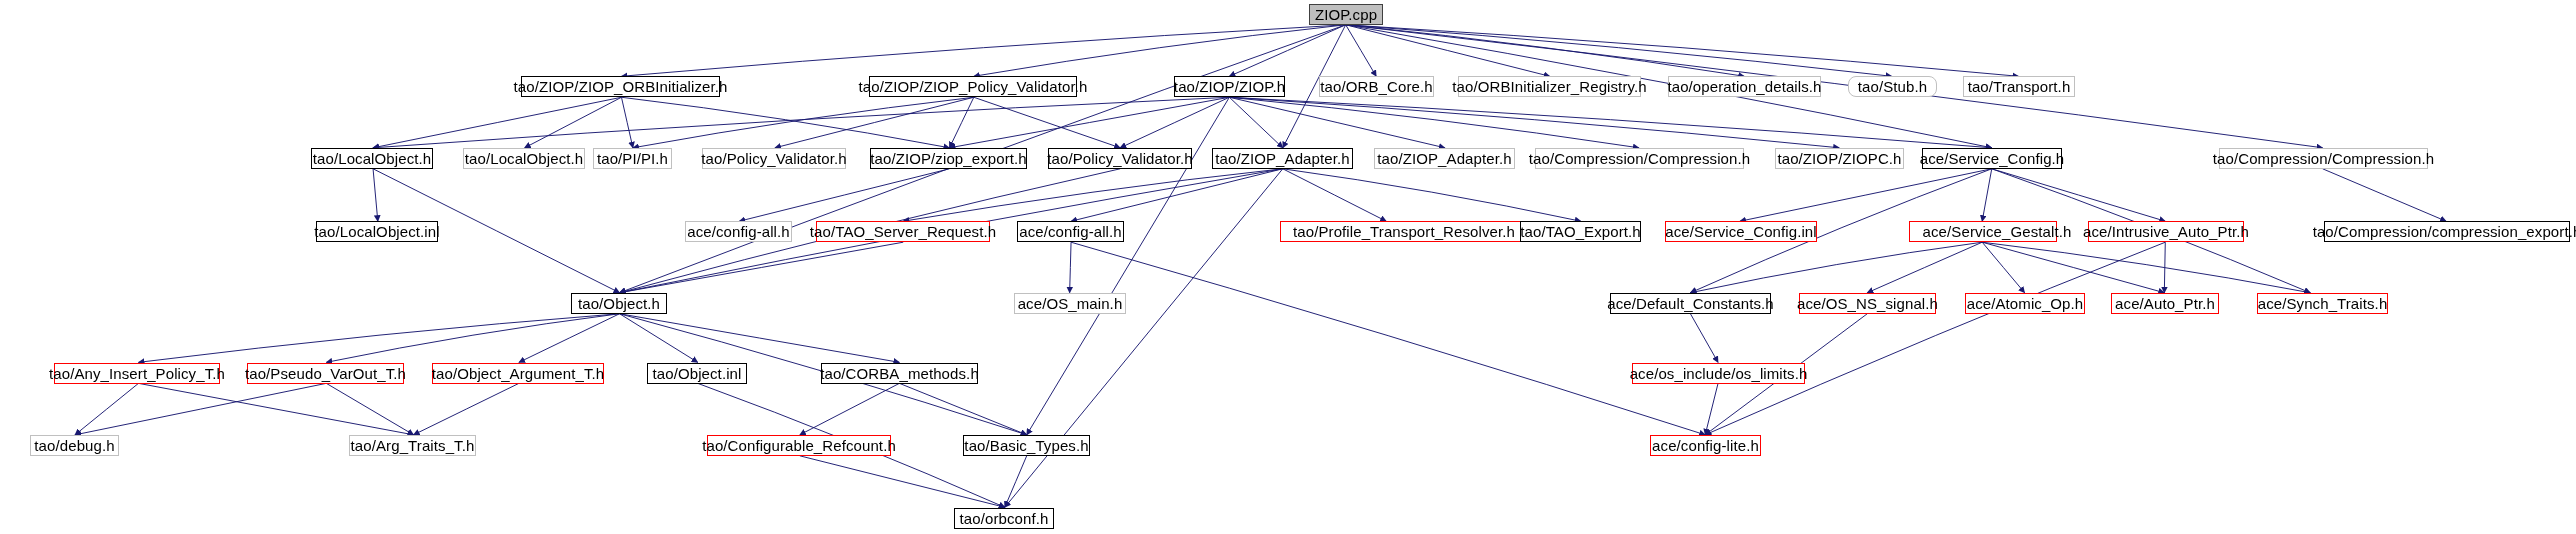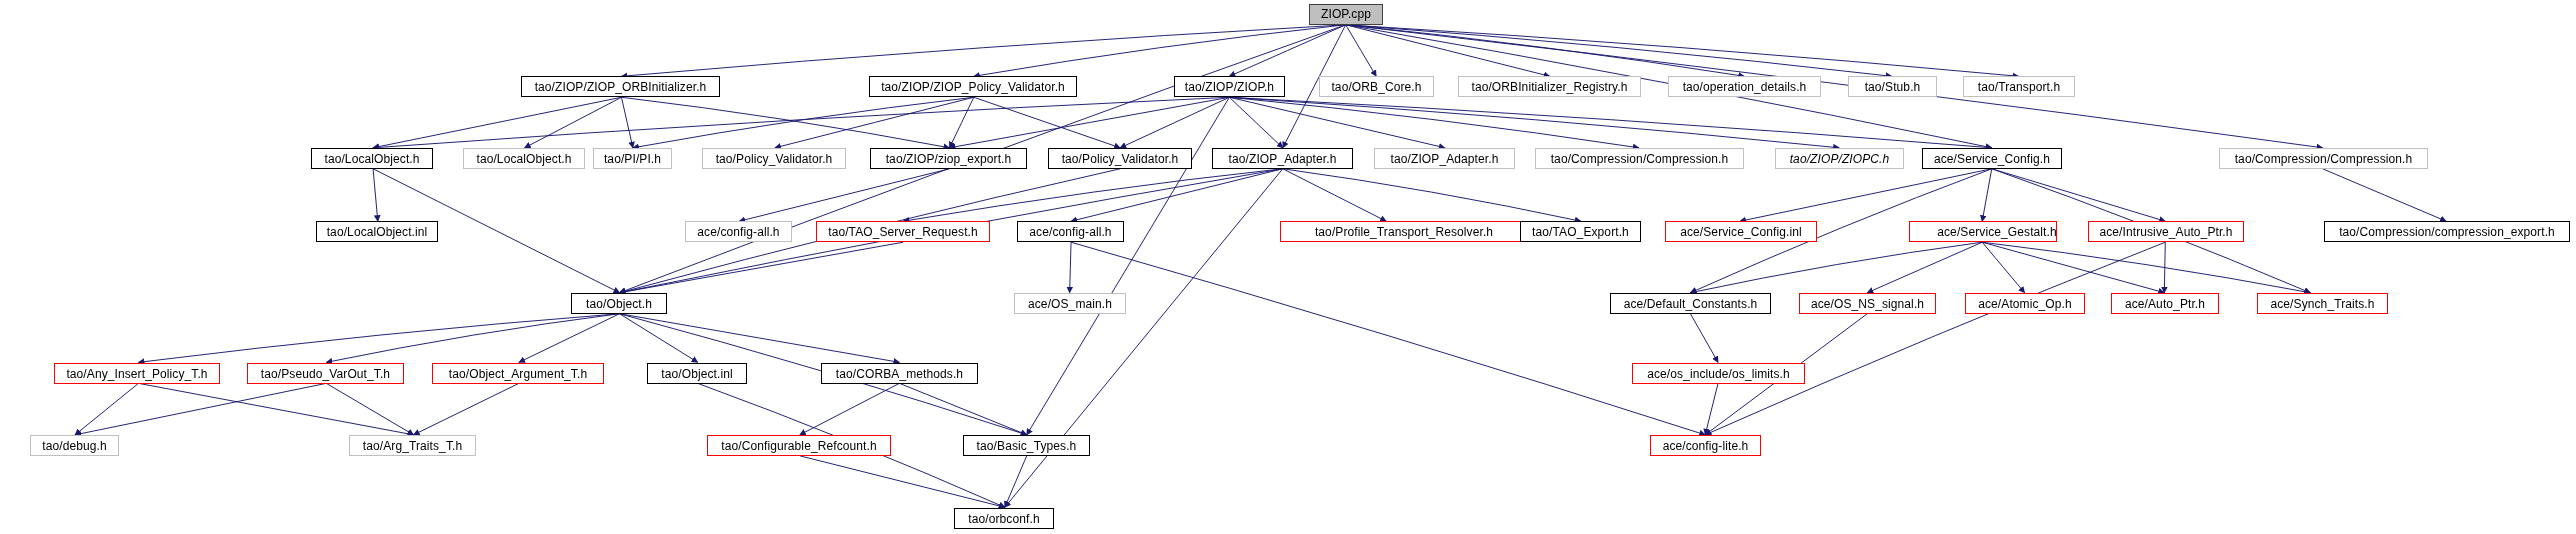--- a/index.html
+++ b/index.html
@@ -1,21 +1,21 @@
 <!DOCTYPE html>
 <html><head>
 <meta charset="utf-8">
 <style>
   html,body{margin:0;padding:0;background:#ffffff;}
   #canvas{position:relative;width:2576px;height:534px;background:#ffffff;
           font-family:"Liberation Sans","DejaVu Sans",sans-serif;overflow:hidden;}
   svg#edges{position:absolute;left:0;top:0;width:2576px;height:534px;}
   .node{position:absolute;box-sizing:border-box;display:flex;align-items:center;
         justify-content:center;white-space:nowrap;background:#ffffff;
-        font-size:12px;color:#000000;line-height:1;letter-spacing:0.1px;}
+        font-size:15px;color:#000000;line-height:1;letter-spacing:0.1px;}
   .node.gray{border:1px solid #c0c0c0;}
   .node.black{border:1px solid #000000;}
   .node.red{border:1px solid #ff0000;}
   .node.root{background:#bfbfbf;border:1px solid #404040;}
 </style>
 </head>
 <body>
 
 <div id="canvas">
   <svg id="edges" xmlns="http://www.w3.org/2000/svg" viewBox="0 0 2699 560" width="2576" height="534">
@@ -116,21 +116,21 @@
       </div>
       <div class="node gray" style="left: 1319px; top: 76px; width: 115px; height: 21px;">
         <span>tao/ORB_Core.h</span>
       </div>
       <div class="node gray" style="left: 1458px; top: 76px; width: 183px; height: 21px;">
         <span>tao/ORBInitializer_Registry.h</span>
       </div>
       <div class="node gray" style="left: 1668px; top: 76px; width: 153px; height: 21px;">
         <span>tao/operation_details.h</span>
       </div>
-      <div class="node gray" style="left: 1848px; top: 76px; width: 89px; height: 21px;">
+      <div class="node gray" style="left: 1848px; top: 76px; width: 89px; height: 21px; border-radius: 8px;">
         <span>tao/Stub.h</span>
       </div>
       <div class="node gray" style="left: 1963px; top: 76px; width: 112px; height: 21px;">
         <span>tao/Transport.h</span>
       </div>
       <div class="node black" style="left: 311px; top: 148px; width: 122px; height: 21px;">
         <span>tao/LocalObject.h</span>
       </div>
       <div class="node gray" style="left: 463px; top: 148px; width: 122px; height: 21px;">
         <span>tao/LocalObject.h</span>
@@ -149,21 +149,21 @@
       </div>
       <div class="node black" style="left: 1212px; top: 148px; width: 141px; height: 21px;">
         <span>tao/ZIOP_Adapter.h</span>
       </div>
       <div class="node gray" style="left: 1374px; top: 148px; width: 141px; height: 21px;">
         <span>tao/ZIOP_Adapter.h</span>
       </div>
       <div class="node gray" style="left: 1535px; top: 148px; width: 209px; height: 21px;">
         <span>tao/Compression/Compression.h</span>
       </div>
-      <div class="node gray" style="left: 1775px; top: 148px; width: 129px; height: 21px; font-style: italic;">
+      <div class="node gray" style="left: 1775px; top: 148px; width: 129px; height: 21px;">
         <span>tao/ZIOP/ZIOPC.h</span>
       </div>
       <div class="node black" style="left: 1922px; top: 148px; width: 140px; height: 21px;">
         <span>ace/Service_Config.h</span>
       </div>
       <div class="node gray" style="left: 2219px; top: 148px; width: 209px; height: 21px;">
         <span>tao/Compression/Compression.h</span>
       </div>
       <div class="node black" style="left: 316px; top: 221px; width: 122px; height: 21px;">
         <span>tao/LocalObject.inl</span>

